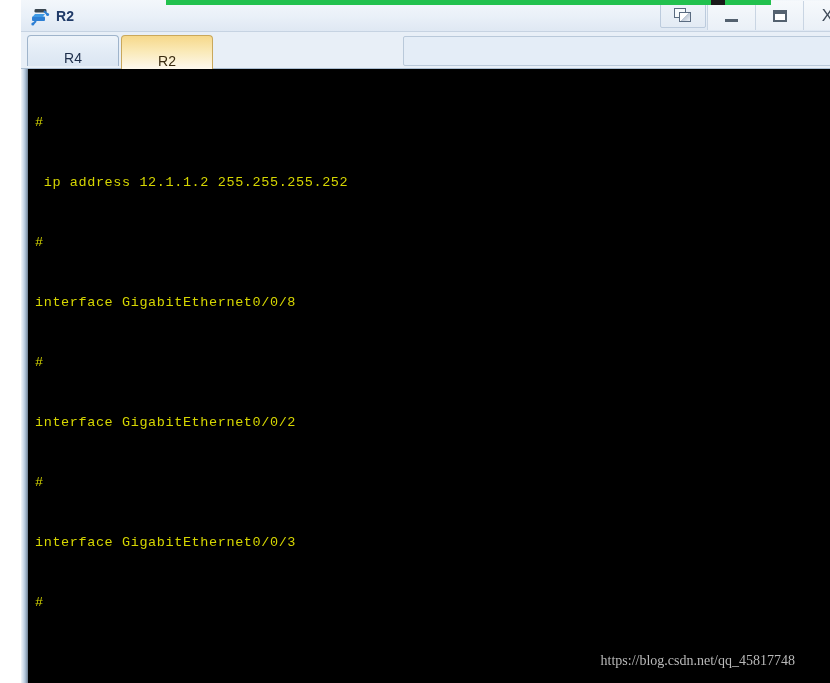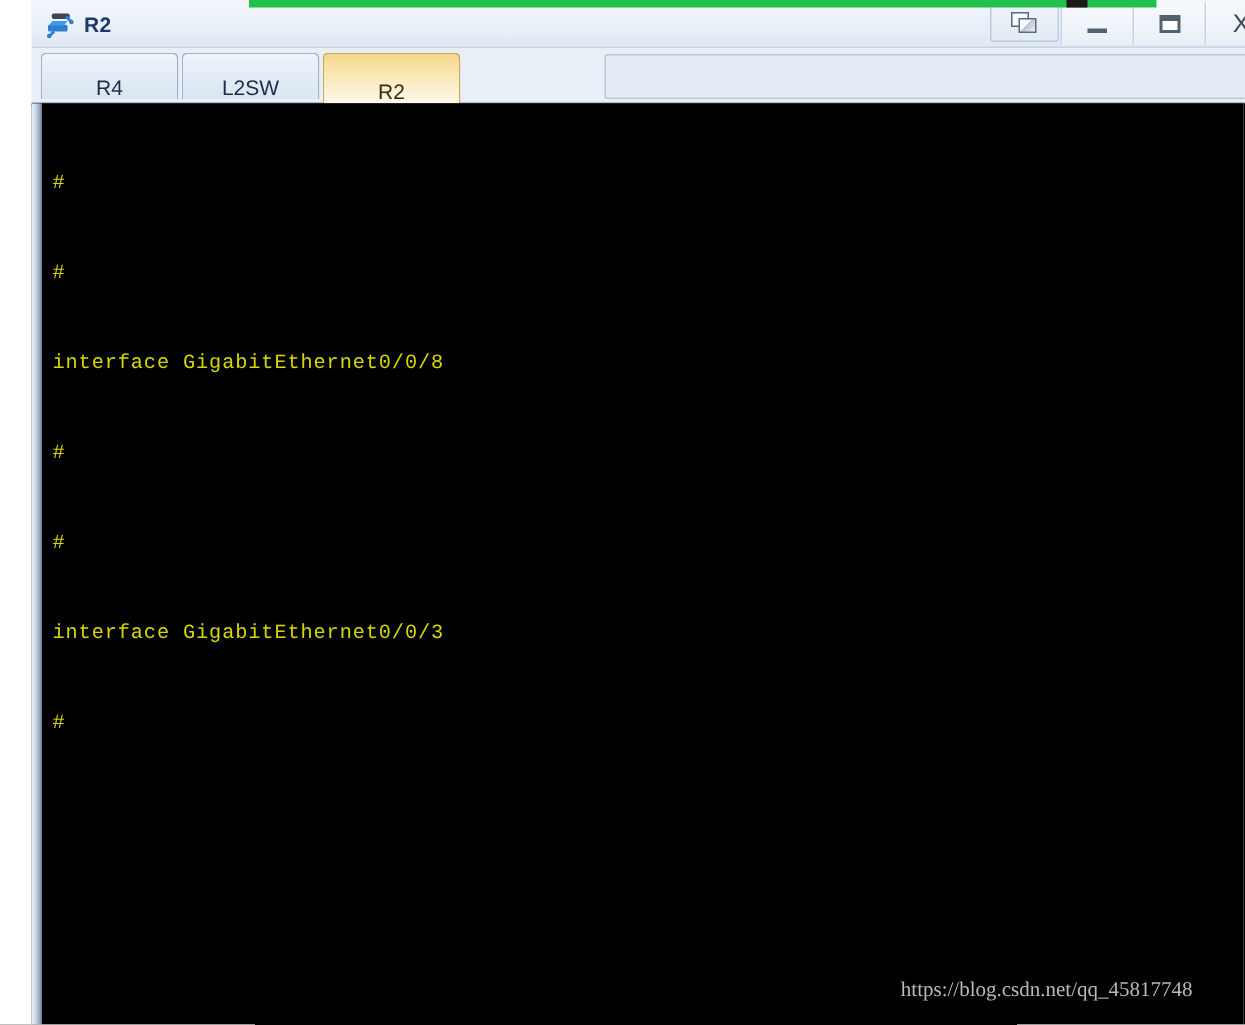--- a/index.html
+++ b/index.html
@@ -341,40 +341,39 @@
         <span class="ic-close">X</span>
       </div>
     </div>
   </div>
 
   <div class="tabstrip">
     <div class="tabs">
       <div class="tab">
         <span>R4</span>
       </div>
-      <div class="tab">
-        <span>L2SW</span>
-      </div>
       <div class="tab active">
         <span>R2</span>
       </div>
     </div>
     <div class="tab-filler"></div>
   </div>
 
   <div class="terminal-wrap">
     <div class="term-top-hair"></div>
     <div class="term-left-edge"></div>
 
     <div class="term-body">
       <div class="term-lines">
         <div class="term-line">#</div>
+        <div class="term-line"> ip address 12.1.1.2 255.255.255.252</div>
         <div class="term-line">#</div>
         <div class="term-line">interface GigabitEthernet0/0/8</div>
         <div class="term-line">#</div>
+        <div class="term-line">interface GigabitEthernet0/0/2</div>
         <div class="term-line">#</div>
         <div class="term-line">interface GigabitEthernet0/0/3</div>
         <div class="term-line">#</div>
         
         
         
         
         
         
         

